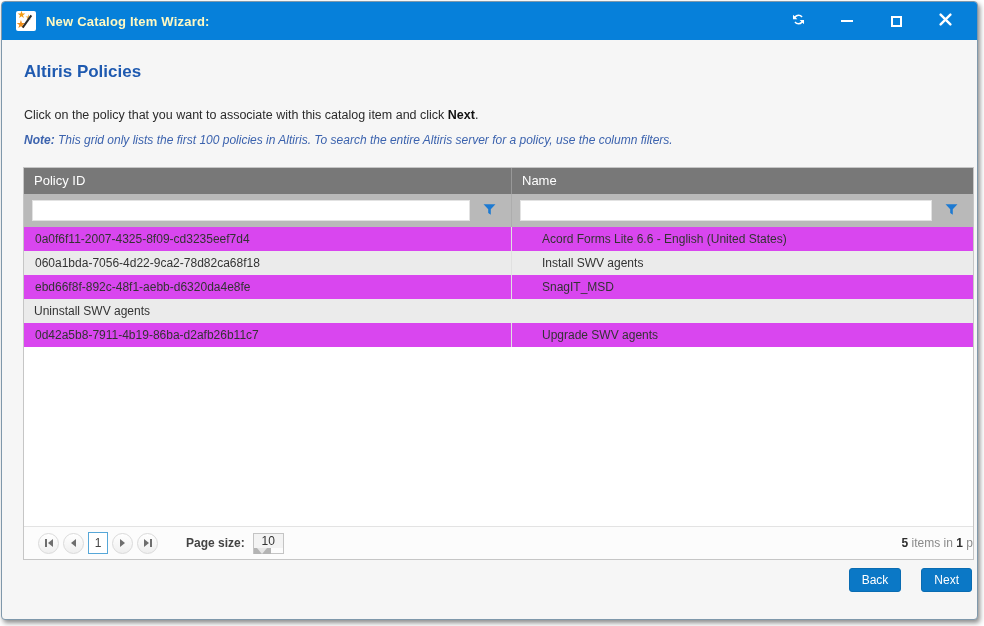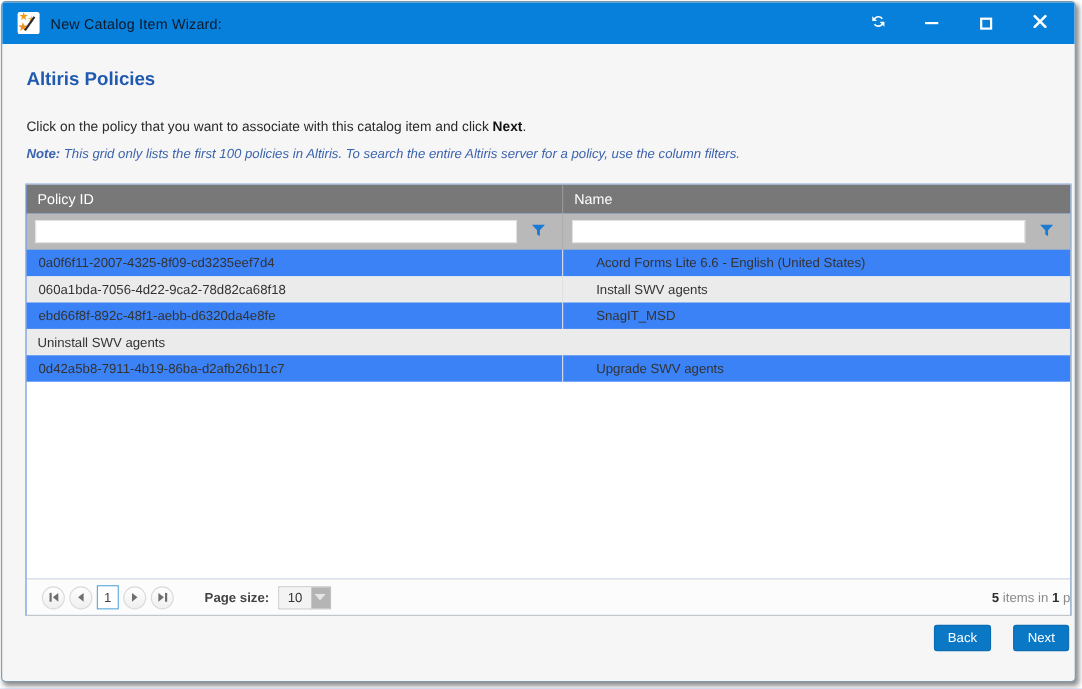--- a/index.html
+++ b/index.html
@@ -10,34 +10,34 @@
     background: #f6f6f6; box-shadow: 2px 3px 5px rgba(0,0,0,0.45);
   }
   
   .titlebar { height: 38px; background: #0680da; display: flex; align-items: center; padding: 0 14px; }
   .app-icon { width: 20px; height: 20px; background: #fff; border-radius: 2px; margin-right: 10px;
     position: relative; flex: 0 0 auto; overflow: hidden; }
   .app-icon .star1 { position:absolute; left:1px; top:-2px; color:#f39c12; font-size:10px; }
   .app-icon .star2 { position:absolute; left:9px; top:2px;  color:#f6b042; font-size:8px; }
   .app-icon .star3 { position:absolute; left:0px; top:7px;  color:#ef8e1b; font-size:11px; }
   .app-icon .wand  { position:absolute; left:10px; top:3px; width:2px; height:15px; background:#2b2b2b; transform: rotate(35deg); }
-  .title-text { color: #0f172a; font-weight: normal; font-size: 13px; letter-spacing: .2px; }
+  .title-text { color: #fef9c3; font-weight: bold; font-size: 13px; letter-spacing: .2px; }
   .win-controls { margin-left: auto; display: flex; align-items: center; gap: 33px; padding-right: 10px; }
   .win-btn { background: none; border: none; cursor: pointer; display: flex; align-items: center; justify-content: center; width: 16px; height: 16px; }
   .min-glyph { width: 12px; height: 2px; background: #fff; }
   .max-glyph { width: 11px; height: 11px; border: 2px solid #fff; }
   
   .content { padding: 0 5px 0 21px; }
   .page-title { margin-top: 22px; margin-left: 1px; color: #1f5ab0; font-size: 17px; font-weight: bold; }
   .instruction { margin-top: 26px; margin-left: 1px; color: #2b2b2b; font-size: 12.5px; }
   .instruction b { color: #111; }
   .note { margin-top: 11px; margin-left: 1px; color: #3c63ae; font-size: 12px; font-style: italic; }
   .note b { font-weight: bold; }
   
-  .grid { margin-top: 20px; width: 951px; height: 393px; border: 1px solid #c6c6c6; background: #3b82f6;
+  .grid { margin-top: 20px; width: 951px; height: 393px; border: 1px solid #c6c6c6; background: #d946ef;
     display: flex; flex-direction: column; overflow: hidden; }
   .grid-header { display: flex; height: 26px; background: #787878; flex: 0 0 auto; }
   .grid-header .hcell { color: #ffffff; font-size: 13px; line-height: 26px; padding-left: 10px; }
   .hcell.c1 { flex: 0 0 488px; border-right: 1px solid #989898; }
   .hcell.c2 { flex: 1; }
   .filter-row { display: flex; height: 33px; background: #b9b9b9; flex: 0 0 auto; }
   .fcell { display: flex; align-items: center; padding: 0 13px 0 8px; }
   .fcell.c1 { flex: 0 0 488px; border-right: 1px solid #adadad; }
   .fcell.c2 { flex: 1; }
   .filter-input { flex: 1; height: 21px; border: 1px solid #e2e2e2; background: #fff; margin-right: 10px;
@@ -55,21 +55,21 @@
     display: flex; align-items: center; padding-left: 14px; font-size: 12px; color: #555; }
   .pg-btn { width: 21px; height: 21px; border-radius: 50%; border: 1px solid #dadada;
     background: linear-gradient(#ffffff, #efefef); display: flex; align-items: center; justify-content: center;
     cursor: pointer; margin-right: 4px; gap: 1px; }
   .tri-l { width:0; height:0; border-right: 5px solid #6e6e6e; border-top: 4px solid transparent; border-bottom: 4px solid transparent; }
   .tri-r { width:0; height:0; border-left: 5px solid #6e6e6e; border-top: 4px solid transparent; border-bottom: 4px solid transparent; }
   .vbar  { width: 2px; height: 8px; background: #6e6e6e; }
   .pg-current { width: 20px; height: 22px; border: 1px solid #56a7d8; background: #fff; color: #444;
     font-size: 12px; display: flex; align-items: center; justify-content: center; margin: 0 4px 0 0; cursor: pointer; }
   .pagesize-label { margin-left: 24px; color: #444; font-weight: bold; }
-  .pagesize { display: flex; margin-left: 8px; height: 21px; border: 1px solid #c4c4c4; cursor: pointer; }
+  .pagesize { display: flex; margin-left: 8px; height: 21px; border: 1px solid #c4c4c4; cursor: pointer; flex-direction: column; }
   .pagesize-value { width: 29px; background: #f3f3f3; color: #333; font-size: 12px;
     display: flex; align-items: center; justify-content: center; }
   .pagesize-arrow { width: 17px; background: #b4b4b4; display: flex; align-items: center; justify-content: center; }
   .pagesize-arrow .tri-d { width:0; height:0; border-top: 6px solid #e6e6e6; border-left: 5px solid transparent; border-right: 5px solid transparent; }
   .items-summary { margin-left: auto; white-space: nowrap; overflow: hidden; color: #8a8a8a; }
   .items-summary b { color: #2e2e2e; font-weight: bold; }
   
   .footer { margin: 8px 0 0 9px; display: flex; gap: 20px; justify-content: flex-end; }
   .btn { background: #0b78c6; color: #ffffff; border: 1px solid #0a6cb2; border-radius: 3px;
     font-size: 12px; font-family: "Liberation Sans", sans-serif; padding: 4px 12px; cursor: pointer; }

